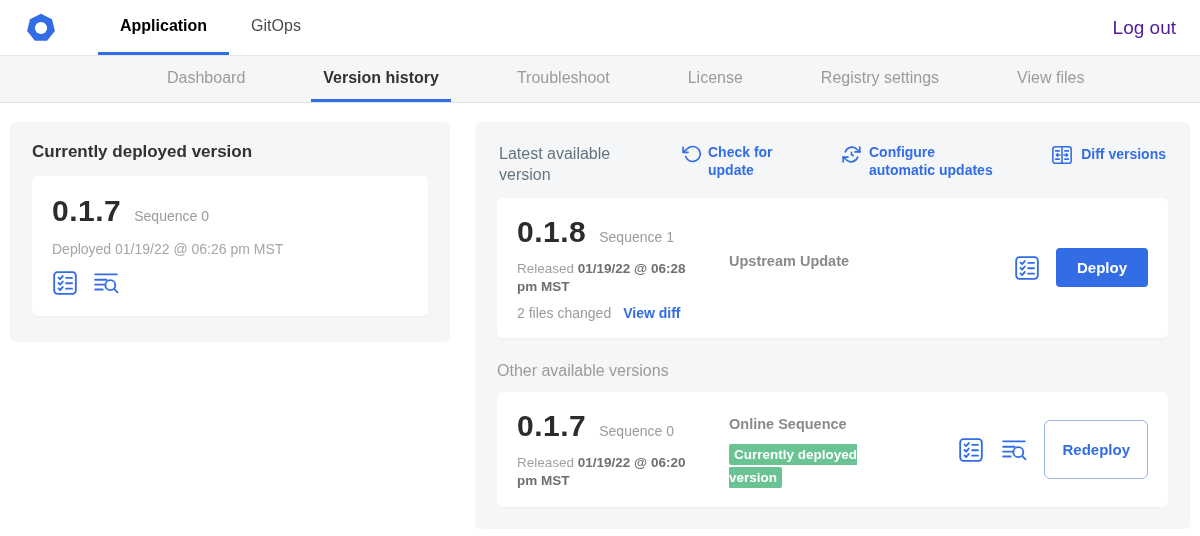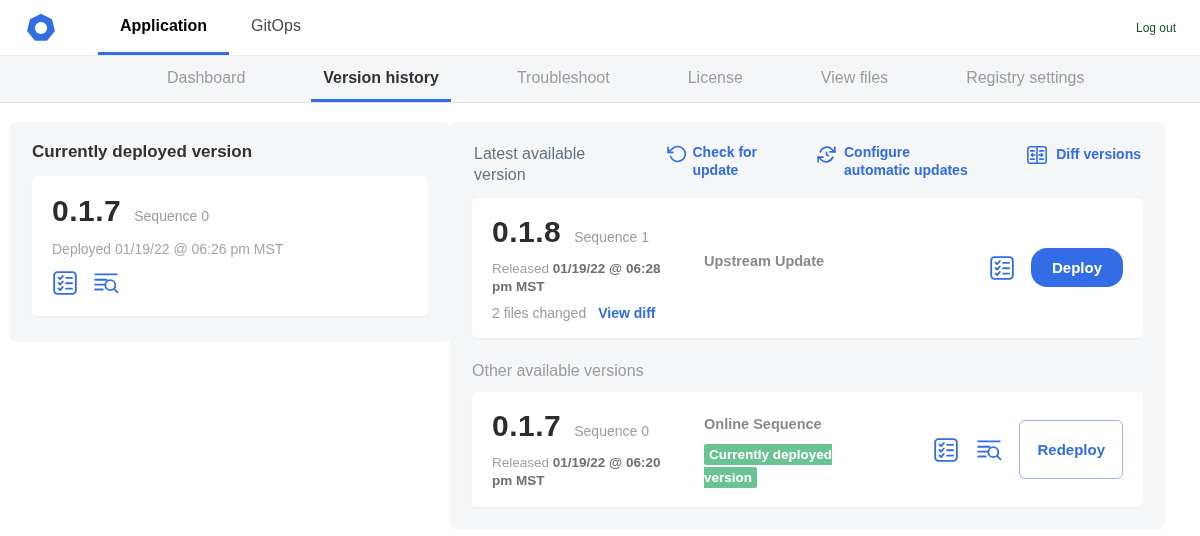--- a/index.html
+++ b/index.html
@@ -11,31 +11,31 @@
             border-bottom:1px solid #e8e8e8; padding:0 24px; }
   .logo-wrap { display:flex; align-items:center; margin-right:40px; }
   .top-tabs { display:flex; align-items:stretch; }
   .top-tab { display:flex; align-items:center; padding:0 22px; font-size:16px;
              color:#4a4a4a; font-weight:500; cursor:pointer; border-bottom:3px solid transparent; }
   .top-tab.active { color:#000000; font-weight:700; border-bottom:3px solid #326de6; }
   .topnav-right { margin-left:auto; display:flex; align-items:center; gap:28px; }
   .pill-btn { border:1px solid #326de6; color:#326de6; background:#fff; border-radius:20px;
               font-size:14px; font-weight:700; padding:9px 20px; cursor:pointer;
               font-family:"Liberation Sans", sans-serif; }
-  .logout { font-size:12px; color:#14532d; cursor:pointer; }
+  .logout { font-size:19px; color:#4c1d95; cursor:pointer; }
 
   
   .subnav { height:47px; background:#f5f6f8; border-bottom:1px solid #e2e2e2;
             display:flex; align-items:stretch; padding-left:128px; }
   .subnav-item { display:flex; align-items:center; padding:0 12px; margin:0 27px;
                  font-size:16px; color:#9b9b9b; cursor:pointer; border-bottom:3px solid transparent; }
   .subnav-item.active { color:#323232; font-weight:600; border-bottom:3px solid #326de6; }
 
   
-  .main { display:flex; align-items:flex-start; padding:19px 10px 0 10px; }
+  .main { display:flex; align-items:flex-start; padding:19px 10px 0 10px; gap:25px; }
   .panel { background:#f5f6f8; border-radius:6px; }
   .panel-left { width:440px; padding:20px 22px 26px; }
   .panel-right { width:715px; padding:16px 22px 22px; }
   .panel-title { font-size:17px; font-weight:700; color:#323232; }
 
   .card { background:#fff; border-radius:5px; box-shadow:0 1px 2px rgba(0,0,0,.04); }
 
   
   .deployed-card { margin-top:14px; padding:18px 20px 20px; }
   .version-row { display:flex; align-items:baseline; gap:13px; }
@@ -43,42 +43,42 @@
   .sequence { font-size:14px; color:#9b9b9b; }
   .deployed-line { margin-top:13px; font-size:14px; color:#a5a5a5; }
   .icon-row { margin-top:13px; display:flex; align-items:center; gap:14px; }
   .blue-icon { color:#326de6; cursor:pointer; display:inline-flex; }
 
   
   .latest-header { display:flex; align-items:flex-start; padding:6px 2px 0; }
   .latest-title { width:150px; font-size:16px; line-height:1.3; color:#64747f; }
   .hdr-link { display:flex; align-items:flex-start; gap:7px; color:#326de6; cursor:pointer; }
   .hdr-link .lbl { font-size:14px; font-weight:600; line-height:1.25; }
-  .hdr-check { margin-left:32px; width:118px;justify-content:center; }
+  .hdr-check { margin-left:32px; width:118px; }
   .hdr-check .lbl { width:72px; }
   .hdr-config { margin-left:42px; }
   .hdr-config .lbl { width:128px; }
   .hdr-diff { margin-left:auto; align-items:center; }
 
   
   .ver-card { margin-top:12px; padding:17px 20px; display:flex; align-items:flex-start; }
   .ver-left { width:212px; flex:none; }
   .released-line { margin-top:11px; font-size:13.5px; color:#a0a0a0; line-height:1.35; width:180px; }
   .released-line b { color:#6f6f6f; font-weight:700; }
   .files-row { margin-top:9px; font-size:14px; color:#9b9b9b; display:flex; gap:12px; }
   .view-diff { color:#326de6; font-weight:600; cursor:pointer; }
   .ver-mid { flex:1; }
   .ver-mid .source { font-size:14.5px; font-weight:600; color:#8a8a8a; }
   .mid-latest { padding-top:37px; }
   .mid-other { padding-top:6px; }
   .badge-wrap { margin-top:9px; width:150px; line-height:1.45; }
   .green-badge { background:#6ac392; color:#fff; font-size:13.5px; font-weight:600;
                  padding:3px 5px; border-radius:2px; }
   .ver-right { margin-left:auto; display:flex; align-items:center; gap:16px; align-self:center; }
-  .deploy-btn { background:#326de6; color:#fff; border:none; border-radius:16px;
+  .deploy-btn { background:#326de6; color:#fff; border:none; border-radius:4px;
                 font-size:15px; font-weight:700; padding:11px 21px; cursor:pointer;
                 font-family:"Liberation Sans", sans-serif; }
   .redeploy-btn { background:#fff; color:#326de6; border:1px solid #9cb5ee; border-radius:6px;
                   font-size:15px; font-weight:700; padding:20px 17px; cursor:pointer;
                   font-family:"Liberation Sans", sans-serif; }
   .other-title { margin:24px 0 2px; font-size:16px; color:#9b9b9b; }
   svg { display:block; }
 </style>
 </head>
 <body>
@@ -110,24 +110,24 @@
   <div class="subnav-item active">
       <span>Version history</span>
     </div>
   <div class="subnav-item">
       <span>Troubleshoot</span>
     </div>
   <div class="subnav-item">
       <span>License</span>
     </div>
   <div class="subnav-item">
+      <span>Registry settings</span>
+    </div>
+  <div class="subnav-item">
       <span>View files</span>
-    </div>
-  <div class="subnav-item">
-      <span>Registry settings</span>
     </div>
 </nav>
 
 <main class="main">
 
   <section class="panel panel-left">
     <h2 class="panel-title">Currently deployed version</h2>
     <div class="card deployed-card">
       <div class="version-row">
         <span class="version-num">0.1.7</span>

